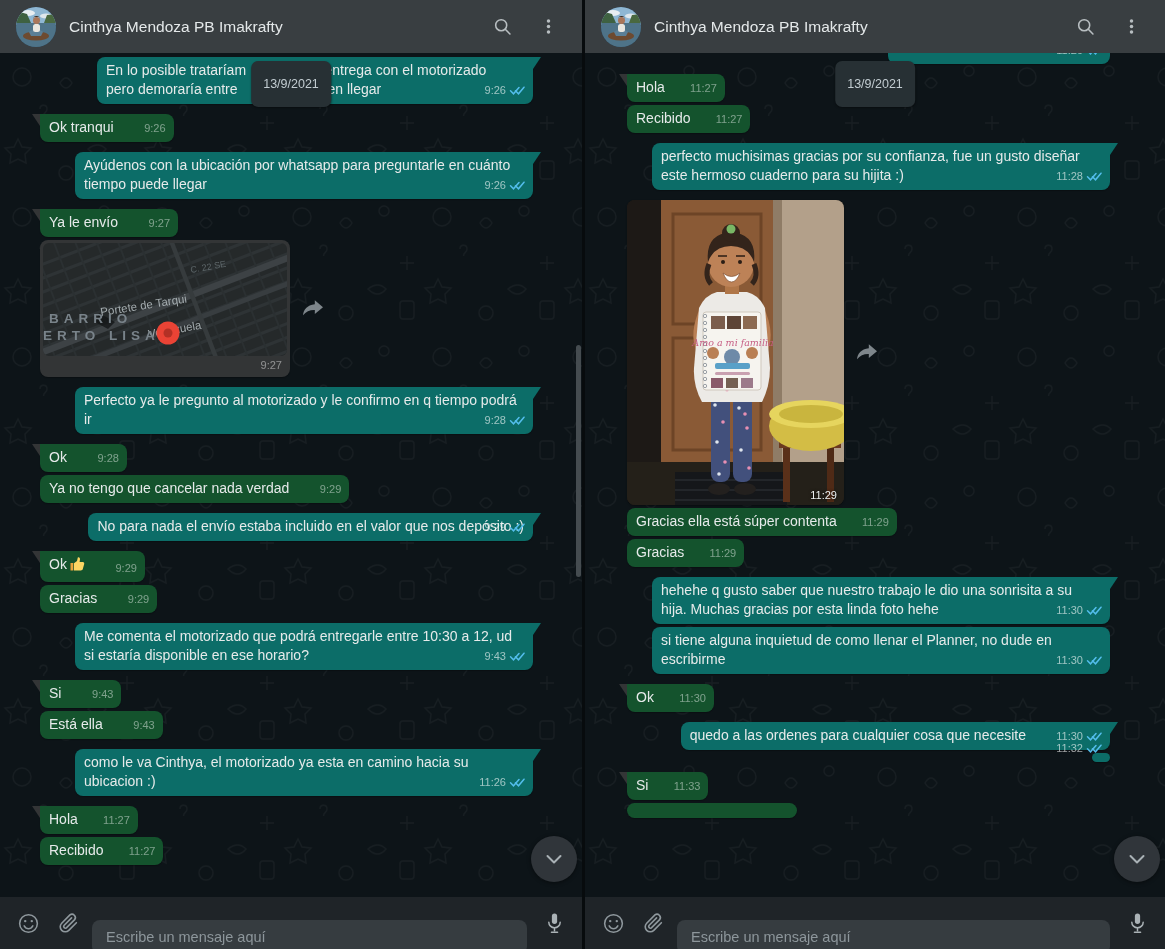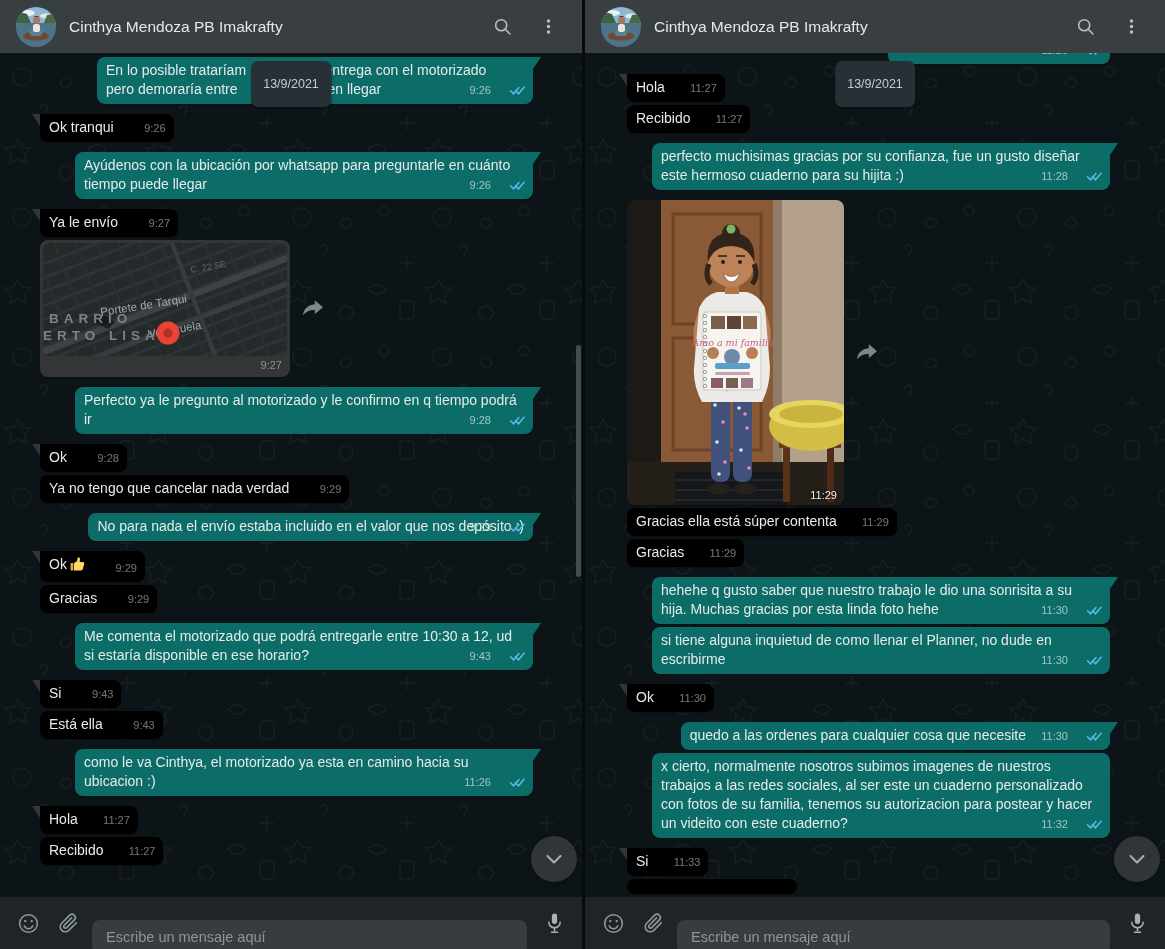--- a/index.html
+++ b/index.html
@@ -30,31 +30,31 @@
 
   .row{display:flex;width:100%;margin-top:3px;position:relative;}
   .row.new{margin-top:10px;}
   .row.first{margin-top:0;}
   .row.out{justify-content:flex-end;}
   .row.media{align-items:center;}
   .row.sliver{margin-top:-17px;}
 
   .bubble{position:relative;max-width:440px;border-radius:8px;padding:4px 9px 5px;
     font-size:14px;line-height:19px;color:#e6eaea;box-shadow:0 1px 1px rgba(0,0,0,.25);}
-  .bubble.in{background:#000000;}
+  .bubble.in{background:#14532d;}
   .bubble.out{background:#0c6d68;}
   .bubble.tail.in{border-top-left-radius:0;}
   .bubble.tail.in::after{content:"";position:absolute;top:0;left:-8px;width:8px;height:12px;
     background:#333536;clip-path:polygon(0 0,100% 0,100% 100%);}
   .bubble.tail.out{border-top-right-radius:0;}
   .bubble.tail.out::after{content:"";position:absolute;top:0;right:-8px;width:8px;height:12px;
     background:#0c6d68;clip-path:polygon(0 0,100% 0,0 100%);}
   .bubble.short-in{padding-right:60px;}
   .bubble.short-out{padding-right:84px;}
-  .meta{position:absolute;right:8px;bottom:4px;display:flex;align-items:center;gap:18px;
+  .meta{position:absolute;right:8px;bottom:4px;display:flex;align-items:center;gap:3px;
     font-size:11px;color:rgba(255,255,255,.45);white-space:nowrap;}
   .bubble.out .meta{color:rgba(255,255,255,.6);}
   .ticks{display:flex;align-items:center;}
   .emoji{display:inline-block;vertical-align:-3px;margin-left:2px;}
 
   .bubble.frag{width:418px;max-width:418px;}
   .fline{white-space:nowrap;overflow:hidden;}
   .gap{display:inline-block;}
 
   .bubble.sliver-b{width:222px;height:24px;padding:0;}
@@ -582,21 +582,21 @@
                 <span>11:30</span>
                 <span class="ticks">
                   <svg width="16" height="11" viewBox="0 0 16 11">
                     <path d="M1.5 5.8l3 3L10 2.5" fill="none" stroke="#53bdeb" stroke-width="1.5" stroke-linecap="round"></path>
                     <path d="M6.5 5.8l3 3L15 2.2" fill="none" stroke="#53bdeb" stroke-width="1.5" stroke-linecap="round"></path>
                   </svg>
                 </span>
               </span></div>
           </div>
           <div class="row out ">
-            <div class="bubble out"><span class="msg-text">x cierto, normalmente nosotros subimos imagenes de nuestros trabajos a las redes sociales, al ser este un cuaderno personalizado con fotos de su familia, tenemos su autorizacion para postear y hacer un videito con este cuaderno?</span><span class="meta">
+            <div class="bubble out"><span class="meta">
                 <span>11:32</span>
                 <span class="ticks">
                   <svg width="16" height="11" viewBox="0 0 16 11">
                     <path d="M1.5 5.8l3 3L10 2.5" fill="none" stroke="#53bdeb" stroke-width="1.5" stroke-linecap="round"></path>
                     <path d="M6.5 5.8l3 3L15 2.2" fill="none" stroke="#53bdeb" stroke-width="1.5" stroke-linecap="round"></path>
                   </svg>
                 </span>
               </span></div>
           </div>
           <div class="row in new">

